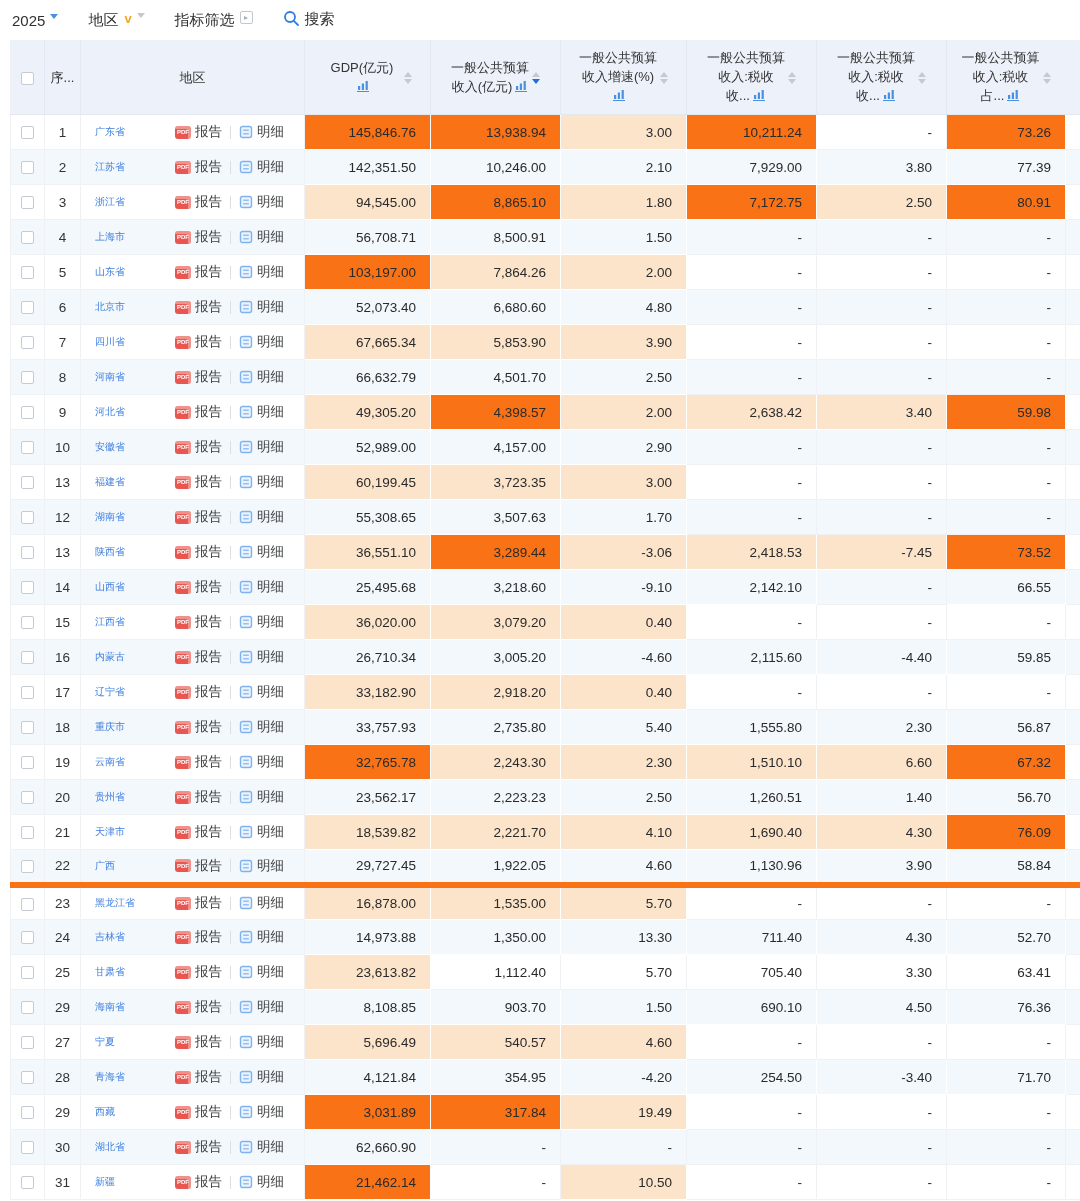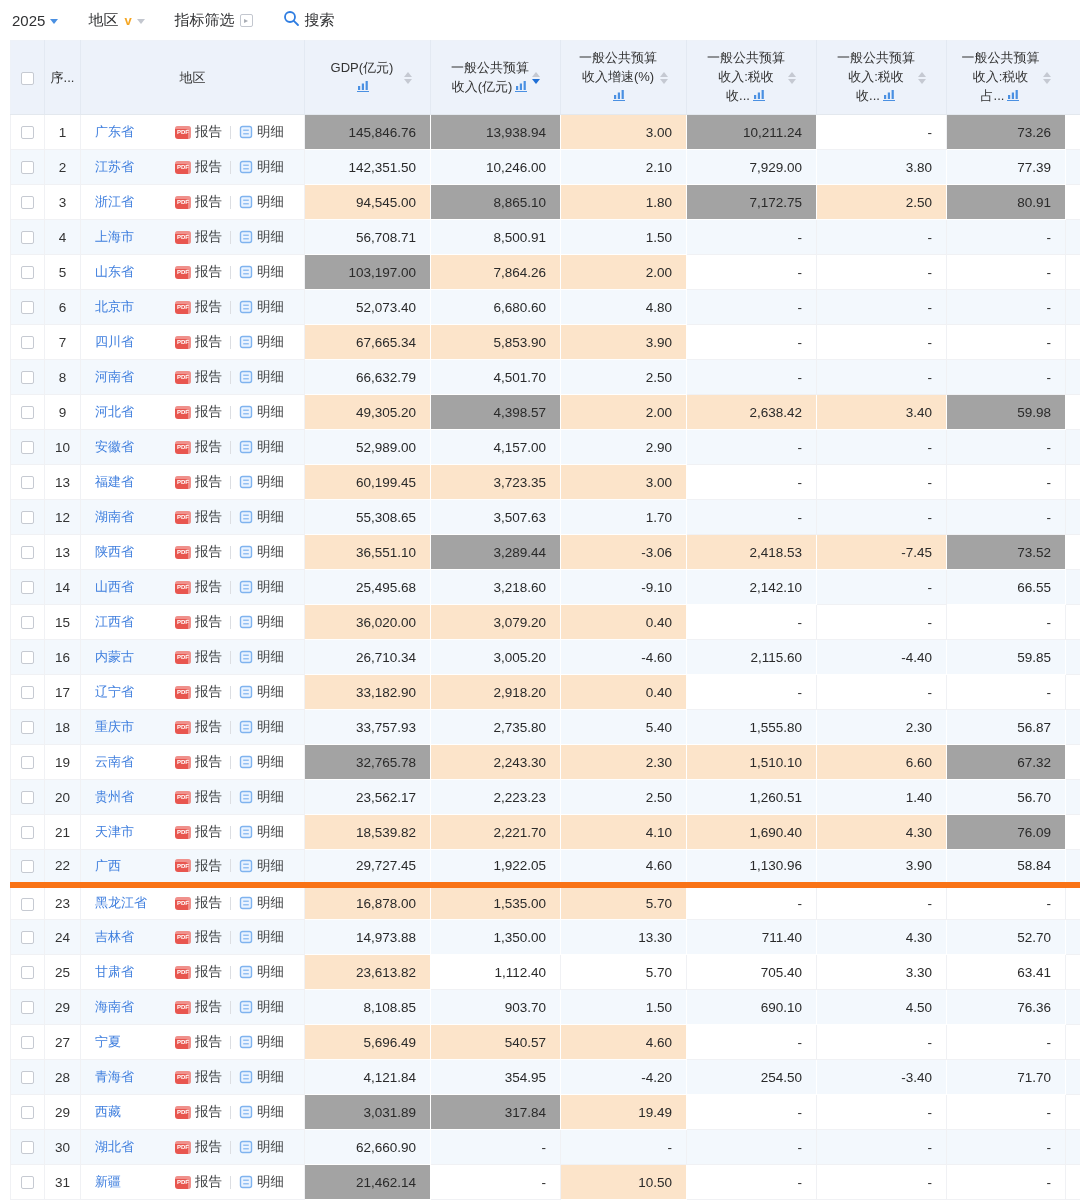--- a/index.html
+++ b/index.html
@@ -1,21 +1,21 @@
 <!DOCTYPE html>
 <html><head>
 <meta charset="utf-8">
 <style>
   * { margin:0; padding:0; box-sizing:border-box; }
   html,body { width:1080px; height:1201px; background:#fff;
     font-family:"Liberation Sans","DejaVu Sans",sans-serif; color:#2b2b2b; }
 
   
   .toolbar { height:40px; display:flex; align-items:center; padding-left:12px; gap:30px; }
-  .tb-item { display:flex; align-items:center; gap:5px; font-size:15px; font-weight:500;
+  .tb-item { display:flex; align-items:flex-start; gap:5px; font-size:15px; font-weight:500;
     color:#303133; cursor:pointer; }
   .caret { width:0; height:0; border-left:4.5px solid transparent; border-right:4.5px solid transparent;
     border-top:5.5px solid #4a90e2; margin-top:2px; }
   .caret.gray { border-top-color:#c3c7cf; }
   .v-badge { color:#f5a623; font-weight:bold; font-size:13px; margin-left:1px; }
   .filter-box-icon { width:13px; height:13px; border:1px solid #c3c7cf; border-radius:2px;
     display:inline-flex; align-items:center; justify-content:center; font-size:8px; color:#a9adb5; }
   .search-glyph { display:inline-block; }
 
   
@@ -36,36 +36,36 @@
   .sort .up { width:0;height:0;border-left:4px solid transparent;border-right:4px solid transparent;
     border-bottom:5px solid #c5c9d2; }
   .sort .dn { width:0;height:0;border-left:4px solid transparent;border-right:4px solid transparent;
     border-top:5px solid #c5c9d2; }
   th.sorted .sort .dn { border-top-color:#1f6fd5; }
 
   tbody td { height:35px; font-size:13.5px; border-right:1px solid #f0f1f4; border-bottom:1px solid #f0f1f4;
     background:#fff; vertical-align:middle; }
   tbody tr.even td { background:#f3f8fd; }
   tbody td.o { background:#fce4ca; border-right-color:#fff; border-bottom-color:#fff; }
-  tbody td.p { background:#a3a3a3; border-right-color:#fff; border-bottom-color:#fff; }
+  tbody td.p { background:#f97316; border-right-color:#fff; border-bottom-color:#fff; }
   tbody tr.divider td { border-top:6px solid #f97316; }
   tbody td:first-child { border-left:1px solid #f0f1f4; }
   td.c-num { text-align:right; padding-right:14px; color:#2a2a2a; }
   td.c-seq { text-align:center; color:#333; }
   td.c-check { text-align:center; }
   td.c-sliver { border-right:none; }
   th.c-sliver { border-right:none; }
 
   .cb { display:inline-block; width:13px; height:13px; border:1px solid #c6cad2; border-radius:2px;
     background:#fff; vertical-align:middle; cursor:pointer; }
   th .cb { margin-top:1px; }
 
   .c-region { padding-left:14px; }
   .region-inner { display:flex; align-items:center; }
-  .rname { color:#3e7ede; cursor:pointer; flex:0 0 80px; font-size:13px;
+  .rname { color:#3e7ede; cursor:pointer; flex:0 0 80px; font-size:10px;
     white-space:nowrap; overflow:hidden; }
   .rbtn { display:inline-flex; align-items:center; gap:4px; color:#404244; cursor:pointer;
     font-size:13.5px; white-space:nowrap; }
   .pdf-icon { display:inline-flex; align-items:center; justify-content:center; width:16px; height:13px;
     background:#e8564f; border-radius:3px; color:#fff; font-size:6px; font-weight:bold;
     box-shadow:inset -3px 3px 0 rgba(255,255,255,.35); }
   .vsep { width:1px; height:13px; background:#dcdee2; margin:0 8px; }
   .doc-icon { display:inline-block; }
 </style>
 </head>

